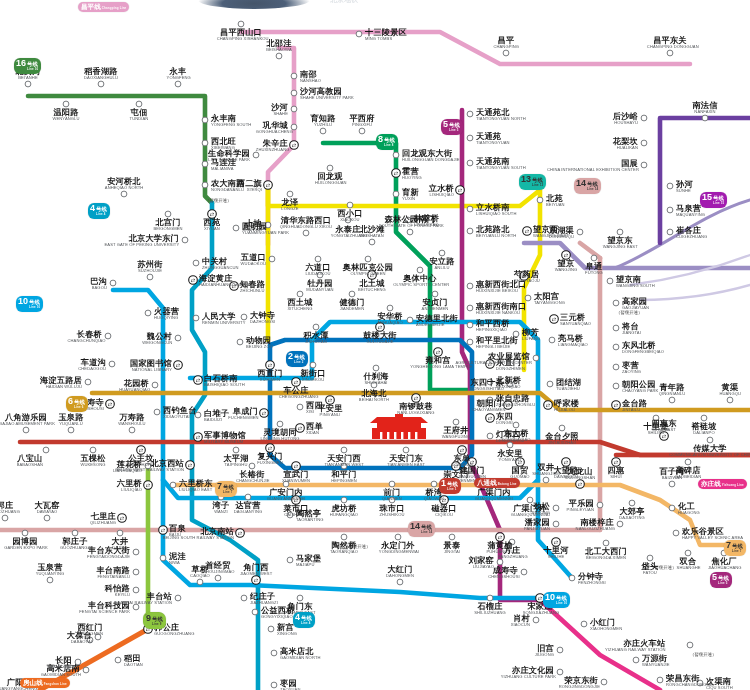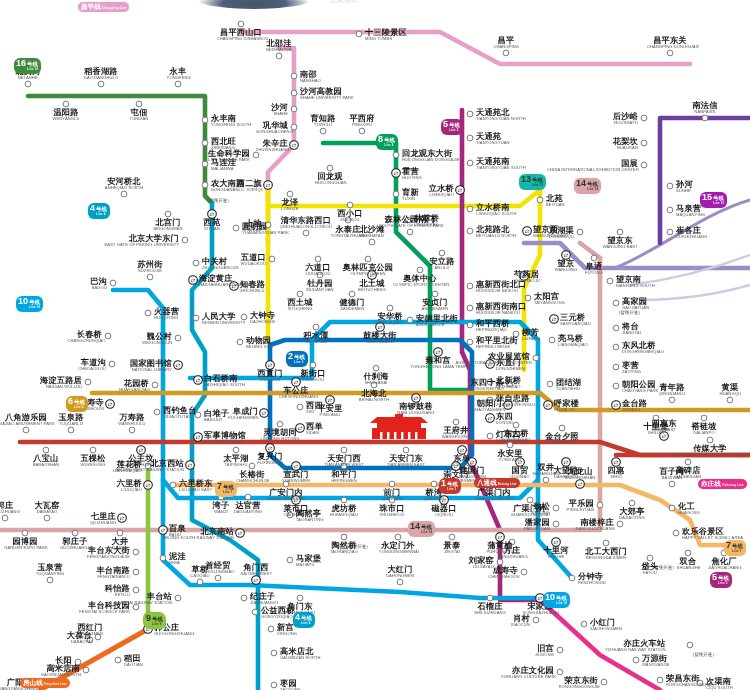--- a/index.html
+++ b/index.html
@@ -680,21 +680,21 @@
         <div class="en">BAJIAO Amusement Park</div>
       </div>
       <div class="lbl c" style="left: 56.1px; top: 414px; width: 29.8px;">
         <div class="cn">玉泉路</div>
         <div class="en">YUQUANLU</div>
       </div>
       <div class="lbl c" style="left: 117.1px; top: 414px; width: 29.8px;">
         <div class="cn">万寿路</div>
         <div class="en">WANSHOULU</div>
       </div>
-      <div class="lbl c" style="left: 31px; top: 455px; width: 29.8px;">
+      <div class="lbl c" style="left: 15px; top: 455px; width: 29.8px;">
         <div class="cn">八宝山</div>
         <div class="en">BABAOSHAN</div>
       </div>
       <div class="lbl c" style="left: 78.1px; top: 455px; width: 29.8px;">
         <div class="cn">五棵松</div>
         <div class="en">WUKESONG</div>
       </div>
       <div class="lbl c" style="left: 126.1px; top: 455px; width: 29.8px;">
         <div class="cn">公主坟</div>
         <div class="en">GONGZHUFEN</div>

